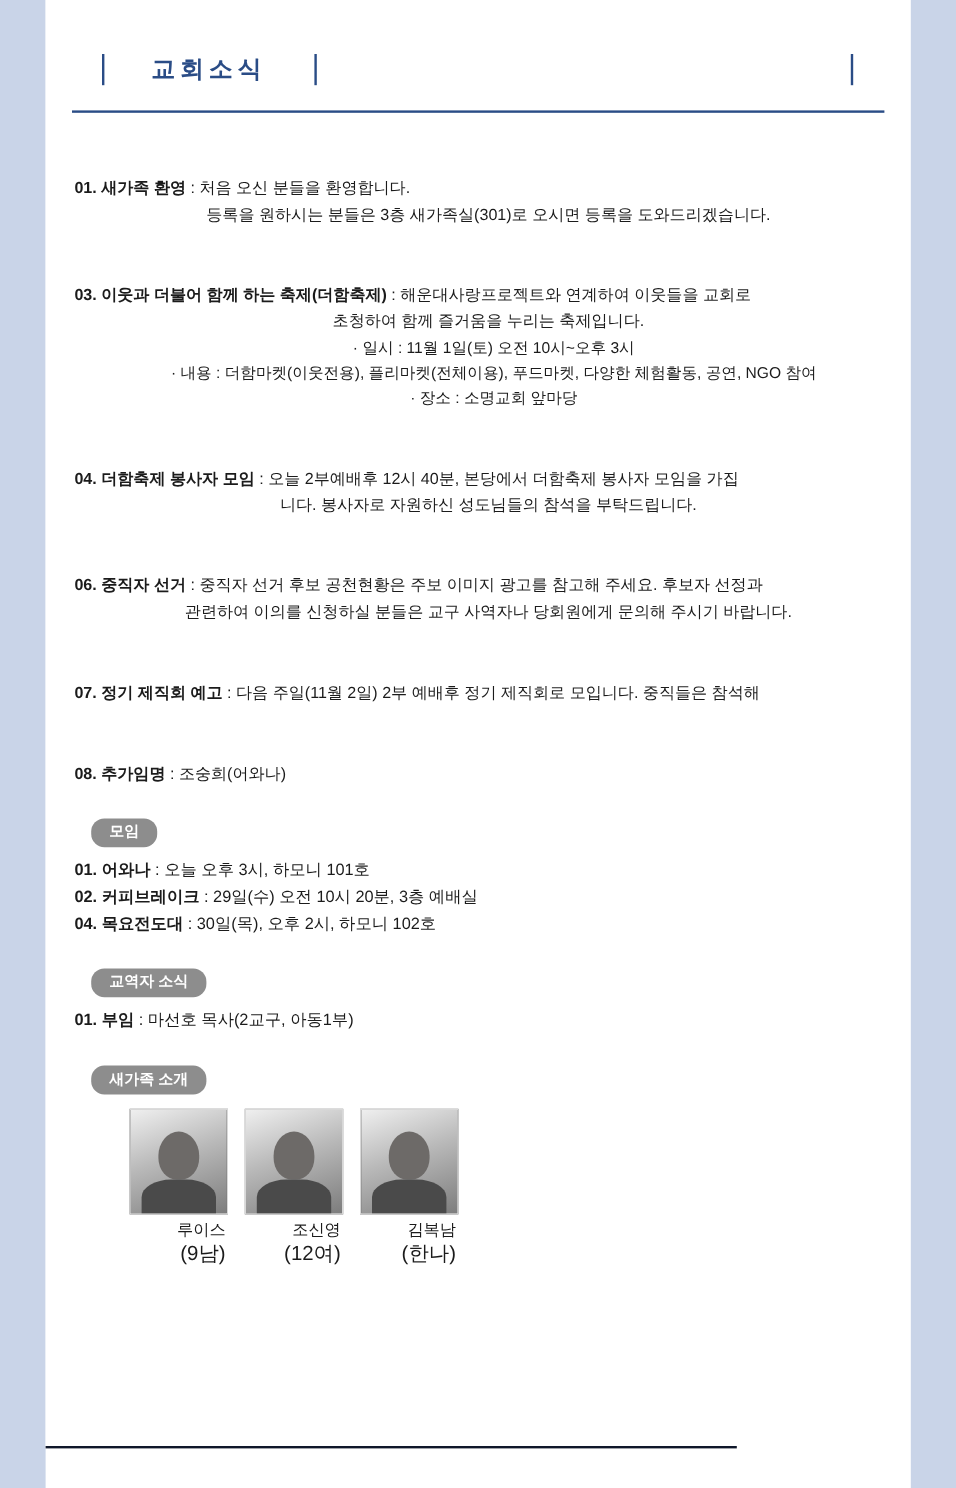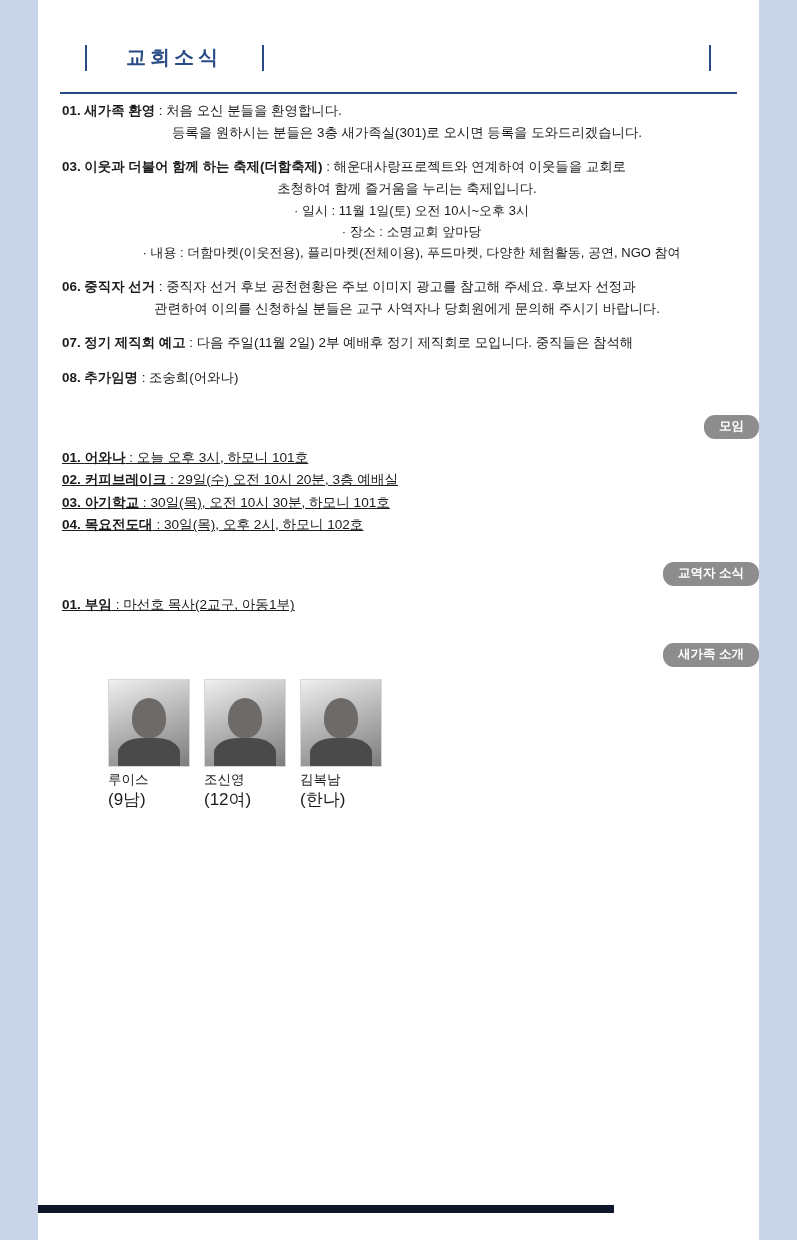--- a/index.html
+++ b/index.html
@@ -22,21 +22,21 @@
     height: 1240px;
     background: #ffffff;
   }
   .page-inner {
     position: absolute;
     left: 0;
     top: 0;
     width: 576px;
     height: 1205px;
     background: #ffffff;
-    border-bottom: 8px solid #0f172a;
+    border-bottom: 2px solid #0f172a;
   }
   .header {
     position: relative;
     height: 58px;
   }
   .header .bar-left {
     position: absolute;
     left: 47px;
     top: 45px;
     width: 2px;
@@ -84,20 +84,21 @@
   }
   .notice-list {
     padding: 0 30px 0 24px;
   }
   .notice {
     margin-bottom: 13px;
     font-size: 13.4px;
     line-height: 1.62;
     text-indent: 0;
     padding-left: 0;
+    margin-top: 46px;
   }
   .notice .num {
     font-weight: bold;
   }
   .notice .heading {
     font-weight: bold;
   }
   .notice .body-text {
     font-weight: normal;
   }
@@ -119,48 +120,46 @@
     color: #ffffff;
     font-size: 12.5px;
     font-weight: bold;
     border-radius: 11px;
     padding: 3px 15px 4px 15px;
     margin-left: 38px;
   }
   .tag-wrap {
     margin-top: 26px;
     margin-bottom: 8px;
-    text-align: right;
   }
   .group-list {
     padding: 0 30px 0 24px;
   }
   .group-row {
     font-size: 13.6px;
     line-height: 1.65;
-    text-decoration: underline;
   }
   .group-row .num {
     font-weight: bold;
   }
   .group-row .gname {
     font-weight: bold;
   }
   .group-row .gdetail {
     font-weight: normal;
   }
   .newfamily {
     margin-top: 12px;
     padding-left: 70px;
     display: flex;
     gap: 16px;
   }
   .nf-card {
     width: 80px;
-    text-align: left;
+    text-align: right;
   }
   .nf-photo {
     width: 80px;
     height: 86px;
     background: #5c5c5c;
     border: 1px solid #d8d8d8;
     position: relative;
     overflow: hidden;
   }
   .nf-photo .ph-bg {
@@ -221,24 +220,29 @@
           <span class="heading">새가족 환영</span><span class="body-text"> : 처음 오신 분들을 환영합니다.</span>
           <span class="cont">등록을 원하시는 분들은 3층 새가족실(301)로 오시면 등록을 도와드리겠습니다.</span>
         </div>
 
 
         <div class="notice">
           <span class="num">03.</span>
           <span class="heading">이웃과 더불어 함께 하는 축제(더함축제)</span><span class="body-text"> : 해운대사랑프로젝트와 연계하여 이웃들을 교회로</span>
           <span class="cont">초청하여 함께 즐거움을 누리는 축제입니다.</span>
           <span class="sub-line">· 일시 : 11월 1일(토) 오전 10시~오후 3시</span>
+          <span class="sub-line">· 내용 : 더함마켓(이웃전용), 플리마켓(전체이용), 푸드마켓, 다양한 체험활동, 공연, NGO 참여</span>
           <span class="sub-line">· 장소 : 소명교회 앞마당</span>
-          <span class="sub-line">· 내용 : 더함마켓(이웃전용), 플리마켓(전체이용), 푸드마켓, 다양한 체험활동, 공연, NGO 참여</span>
-        </div>
-
+        </div>
+
+        <div class="notice">
+          <span class="num">04.</span>
+          <span class="heading">더함축제 봉사자 모임</span><span class="body-text"> : 오늘 2부예배후 12시 40분, 본당에서 더함축제 봉사자 모임을 가집</span>
+          <span class="cont">니다. 봉사자로 자원하신 성도님들의 참석을 부탁드립니다.</span>
+        </div>
 
 
         <div class="notice">
           <span class="num">06.</span>
           <span class="heading">중직자 선거</span><span class="body-text"> : 중직자 선거 후보 공천현황은 주보 이미지 광고를 참고해 주세요. 후보자 선정과</span>
           <span class="cont">관련하여 이의를 신청하실 분들은 교구 사역자나 당회원에게 문의해 주시기 바랍니다.</span>
         </div>
 
         <div class="notice">
           <span class="num">07.</span>
@@ -257,24 +261,20 @@
       </div>
 
       <div class="group-list">
         <div class="group-row">
           <span class="num">01.</span>
           <span class="gname">어와나</span><span class="gdetail"> : 오늘 오후 3시, 하모니 101호</span>
         </div>
         <div class="group-row">
           <span class="num">02.</span>
           <span class="gname">커피브레이크</span><span class="gdetail"> : 29일(수) 오전 10시 20분, 3층 예배실</span>
-        </div>
-        <div class="group-row">
-          <span class="num">03.</span>
-          <span class="gname">아기학교</span><span class="gdetail"> : 30일(목), 오전 10시 30분, 하모니 101호</span>
         </div>
         <div class="group-row">
           <span class="num">04.</span>
           <span class="gname">목요전도대</span><span class="gdetail"> : 30일(목), 오후 2시, 하모니 102호</span>
         </div>
       </div>
 
       <div class="tag-wrap">
         <span class="section-tag">교역자 소식</span>
       </div>

